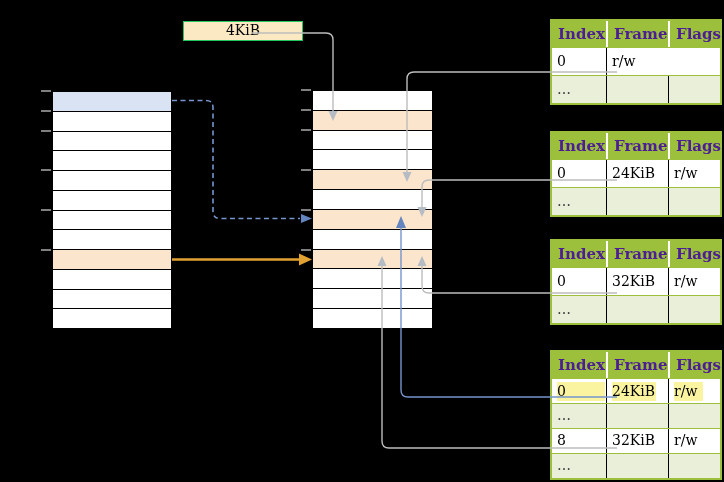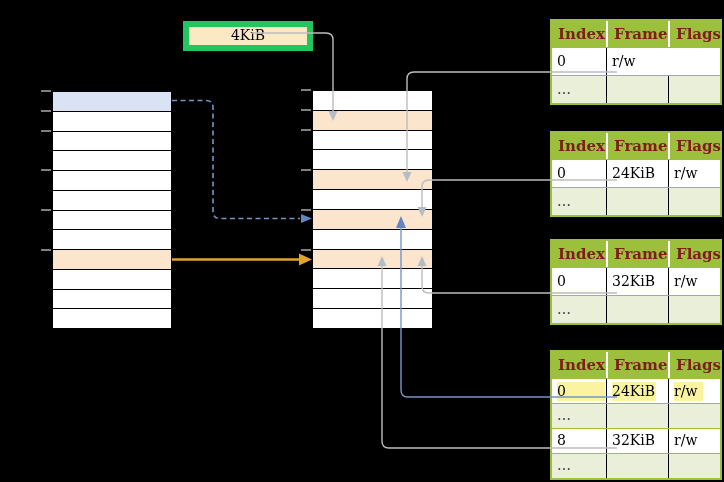--- a/index.html
+++ b/index.html
@@ -15,21 +15,21 @@
     --gray:#bdbdbd;
     --blue:#7695cc;
     --orange-arrow:#e2a233;
     --row-blue:#dae3f3;
     --row-orange:#fce5cd;
     --tick:#7f7f7f;
   }
   
   .sizebox{
     position:absolute;left:183px;top:21px;width:118px;height:18px;
-    background:#fbe9c3;border:6px solid #22c55e;
+    background:#fbe9c3;border:1px solid #22c55e;
     text-align:center;line-height:17px;font-size:14px;color:#000;
   }
   
   .memcol{
     position:absolute;display:flex;flex-direction:column;
     background:#fff;border:1.5px solid #000;box-sizing:border-box;
   }
   #vmem{left:52px;top:91px;width:120px;height:238px;}
   #pmem{left:312px;top:90px;width:121px;height:239px;}
   .mrow{flex:1;background:#fff;border-bottom:1.5px solid #000;}
@@ -38,21 +38,21 @@
   .mrow.orange{background:var(--row-orange);}
   .tick{position:absolute;width:10px;height:2px;background:var(--tick);}
   
   .ptable{
     position:absolute;left:550px;width:172px;box-sizing:border-box;
     border:2px solid var(--hdr-green);background:#fff;
   }
   .t1{top:19px;} .t2{top:131px;} .t3{top:239px;} .t4{top:350px;}
   .thead{display:flex;background:var(--hdr-green);height:26px;}
   .th{
-    box-sizing:border-box;color:#7f1d1d;font-weight:bold;font-size:15px;
+    box-sizing:border-box;color:#4c1d95;font-weight:bold;font-size:15px;
     line-height:26px;padding-left:6px;
   }
   .th+.th{border-left:2px solid #fff;}
   .c1{width:54px;} .c2{width:62px;} .c3{width:52px;}
   .trow{display:flex;height:27px;border-top:1px solid var(--hdr-green);background:#fff;}
   .t4 .trow{height:24px;}
   .trow.green{background:var(--lt-green);}
   .td{
     box-sizing:border-box;font-size:14px;color:#000;
     line-height:26px;padding-left:5px;white-space:nowrap;

